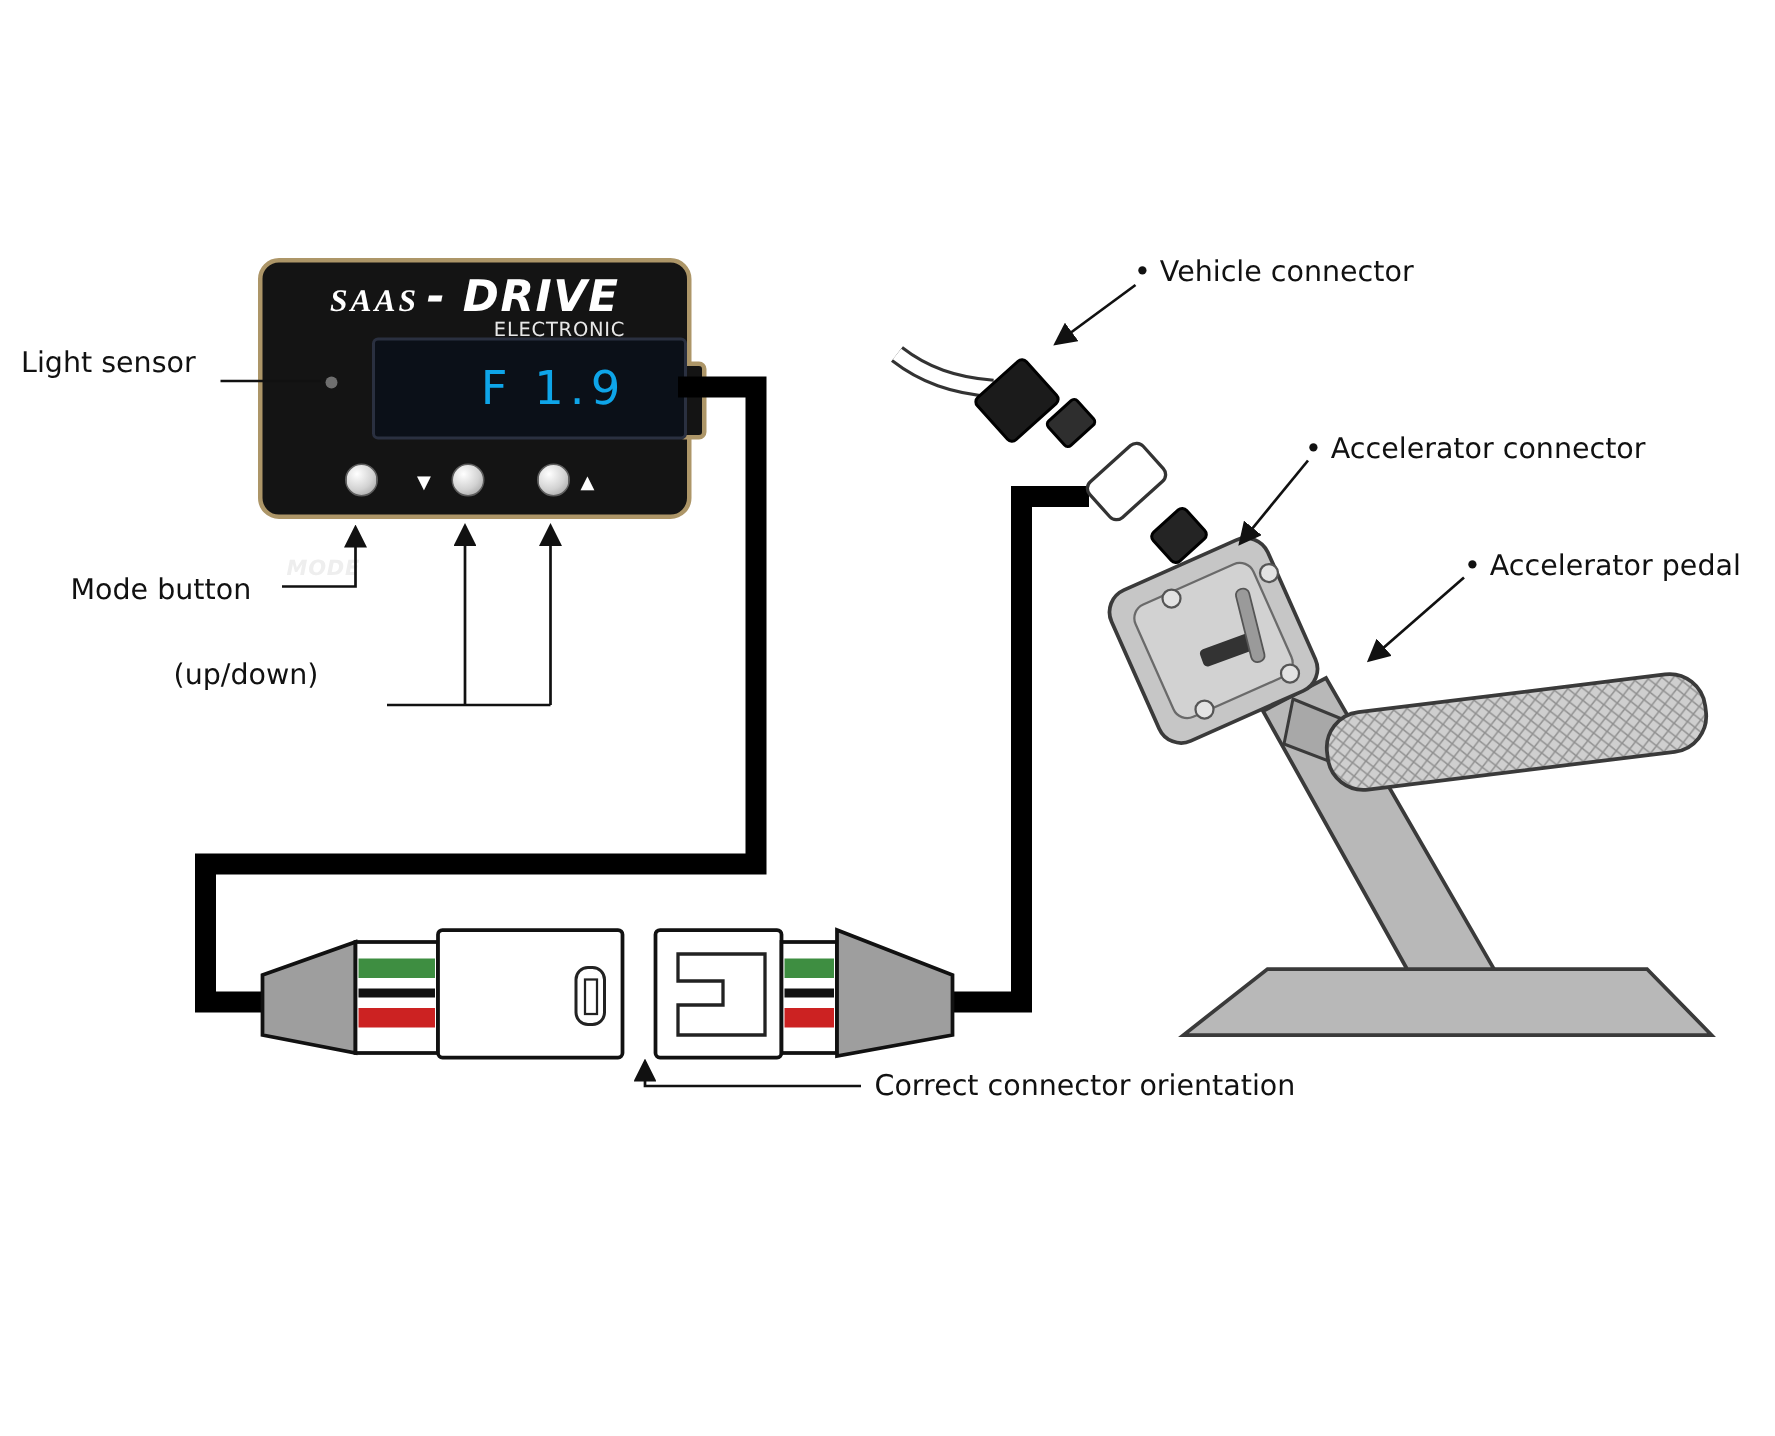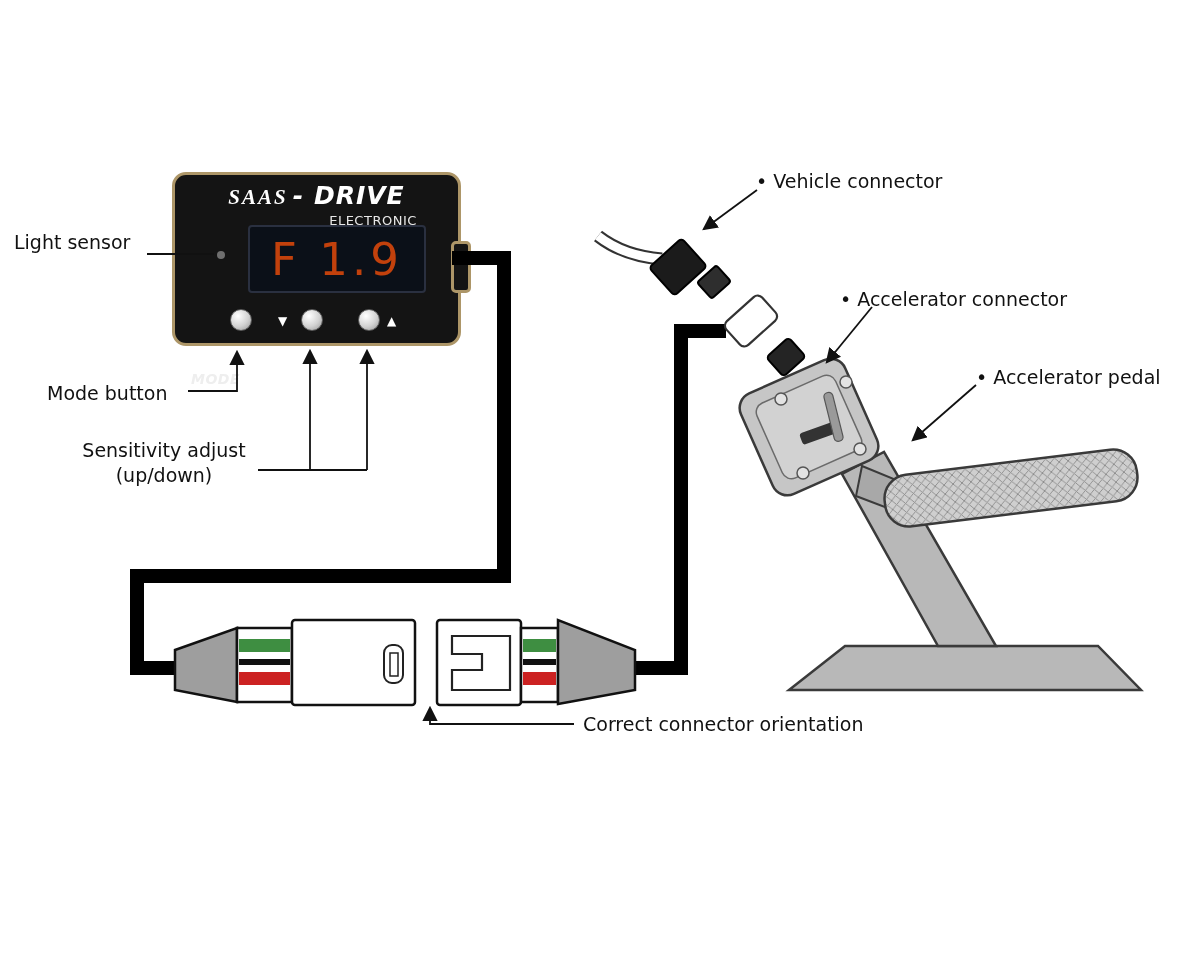--- a/index.html
+++ b/index.html
@@ -14,30 +14,30 @@
   }
   .device-tab{
     position:absolute;right:-13px;top:66px;width:14px;height:46px;
     background:#141414;border:3px solid #ad9668;border-radius:5px;z-index:0;
   }
   .logo-row{
     position:absolute;left:0;top:8px;width:100%;text-align:center;color:#fff;
     white-space:nowrap;line-height:1;
   }
   .brand{font-style:italic;font-weight:bold;font-size:21px;letter-spacing:2px;font-family:Liberation Serif, serif;}
-  .model{font-style:italic;font-weight:bold;font-size:25px;letter-spacing:1px;}
+  .model{font-style:italic;font-weight:bold;font-size:29px;letter-spacing:1px;}
   .subtitle{
     position:absolute;left:118px;top:38px;width:160px;text-align:center;
     font-size:13px;letter-spacing:0.5px;color:#e8e8e8;
   }
   .display{
     position:absolute;left:73px;top:50px;width:174px;height:64px;
     background:#0b1018;border:2px solid #2a3null040;border:2px solid #2a3040;border-radius:4px;
     display:flex;align-items:center;justify-content:center;
-    color:#c2410c;font-size:45px;letter-spacing:4px;
+    color:#0ea5e9;font-size:31px;letter-spacing:4px;padding-left:32px;
   }
   .mode-label{
     position:absolute;left:16px;top:156px;color:#eee;font-size:14px;
     font-style:italic;font-weight:bold;letter-spacing:0.5px;margin-top:40px;
   }
   .hw-btn{
     position:absolute;top:134px;width:22px;height:22px;border-radius:50%;
     background:radial-gradient(circle at 35% 30%,#ffffff,#d2d2d2 55%,#969696);
     border:1px solid #5d5d5d;box-sizing:border-box;
   }
@@ -47,21 +47,21 @@
   
   .diagram-svg{position:absolute;left:0;top:0;z-index:2;}
   
   .lbl{
     position:absolute;z-index:3;font-size:19px;color:#111;white-space:nowrap;line-height:1.3;text-align:right;
   }
   .lbl-light{left:14px;top:230px;}
   .lbl-mode{left:47px;top:381px;}
   .lbl-sens{left:70px;top:438px;width:188px;text-align:center;white-space:normal;}
   .lbl-vehicle{left:756px;top:169px;}
-  .lbl-accconn{left:840px;top:287px;}
+  .lbl-accconn{left:870px;top:287px;}
   .lbl-accpedal{left:976px;top:365px;}
   .lbl-orient{left:583px;top:712px;}
 </style>
 </head>
 <body>
 
 <div class="canvas">
 
   <div class="device">
     <div class="device-tab"></div>
@@ -153,21 +153,20 @@
       <path d="M574,724 L430,724 L430,708" marker-end="url(#arrow)"></path>
       <path d="M757,190 L704,229" marker-end="url(#arrow)"></path>
       <path d="M872,307 L827,362" marker-end="url(#arrow)"></path>
       <path d="M976,385 L913,440" marker-end="url(#arrow)"></path>
     </g>
   </svg>
 
   <div class="lbl lbl-light">Light sensor</div>
   <div class="lbl lbl-mode">Mode button</div>
   <div class="lbl lbl-sens">
-    <div>Sensitivity adjust</div>
     <div>(up/down)</div>
   </div>
   <div class="lbl lbl-vehicle">• Vehicle connector</div>
   <div class="lbl lbl-accconn">• Accelerator connector</div>
   <div class="lbl lbl-accpedal">• Accelerator pedal</div>
   <div class="lbl lbl-orient">Correct connector orientation</div>
 
 </div>
 
 </body></html>

